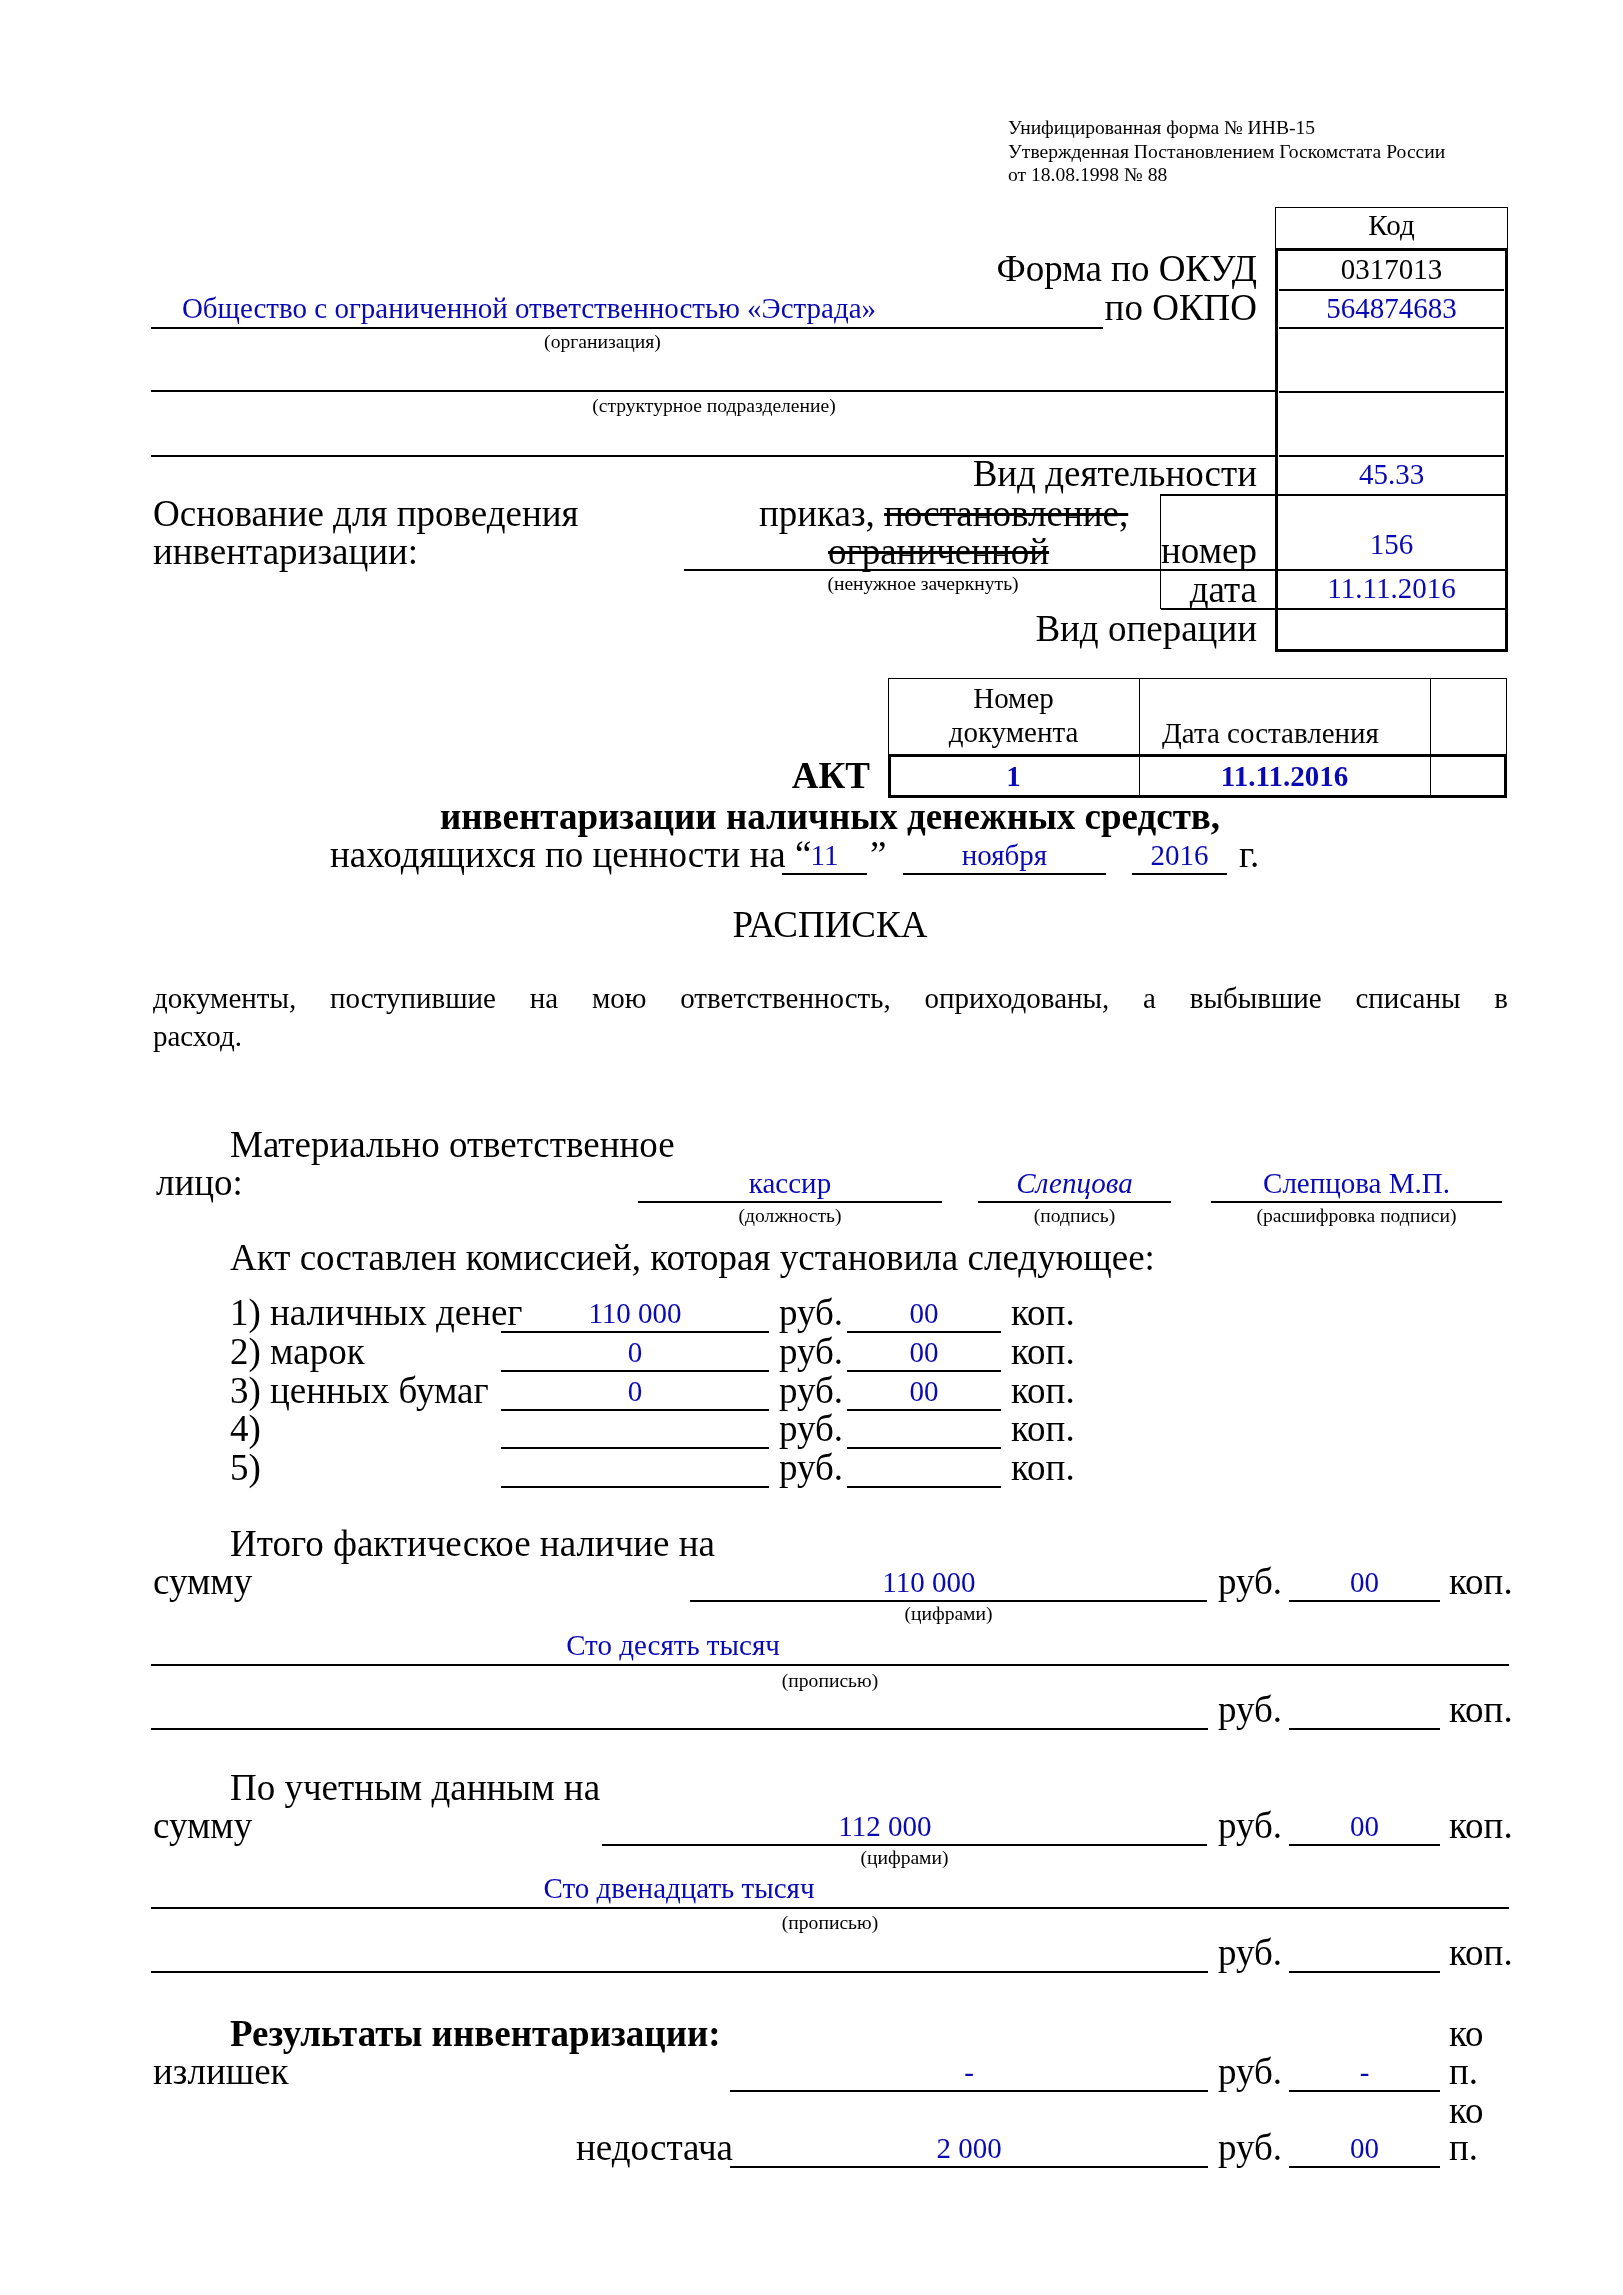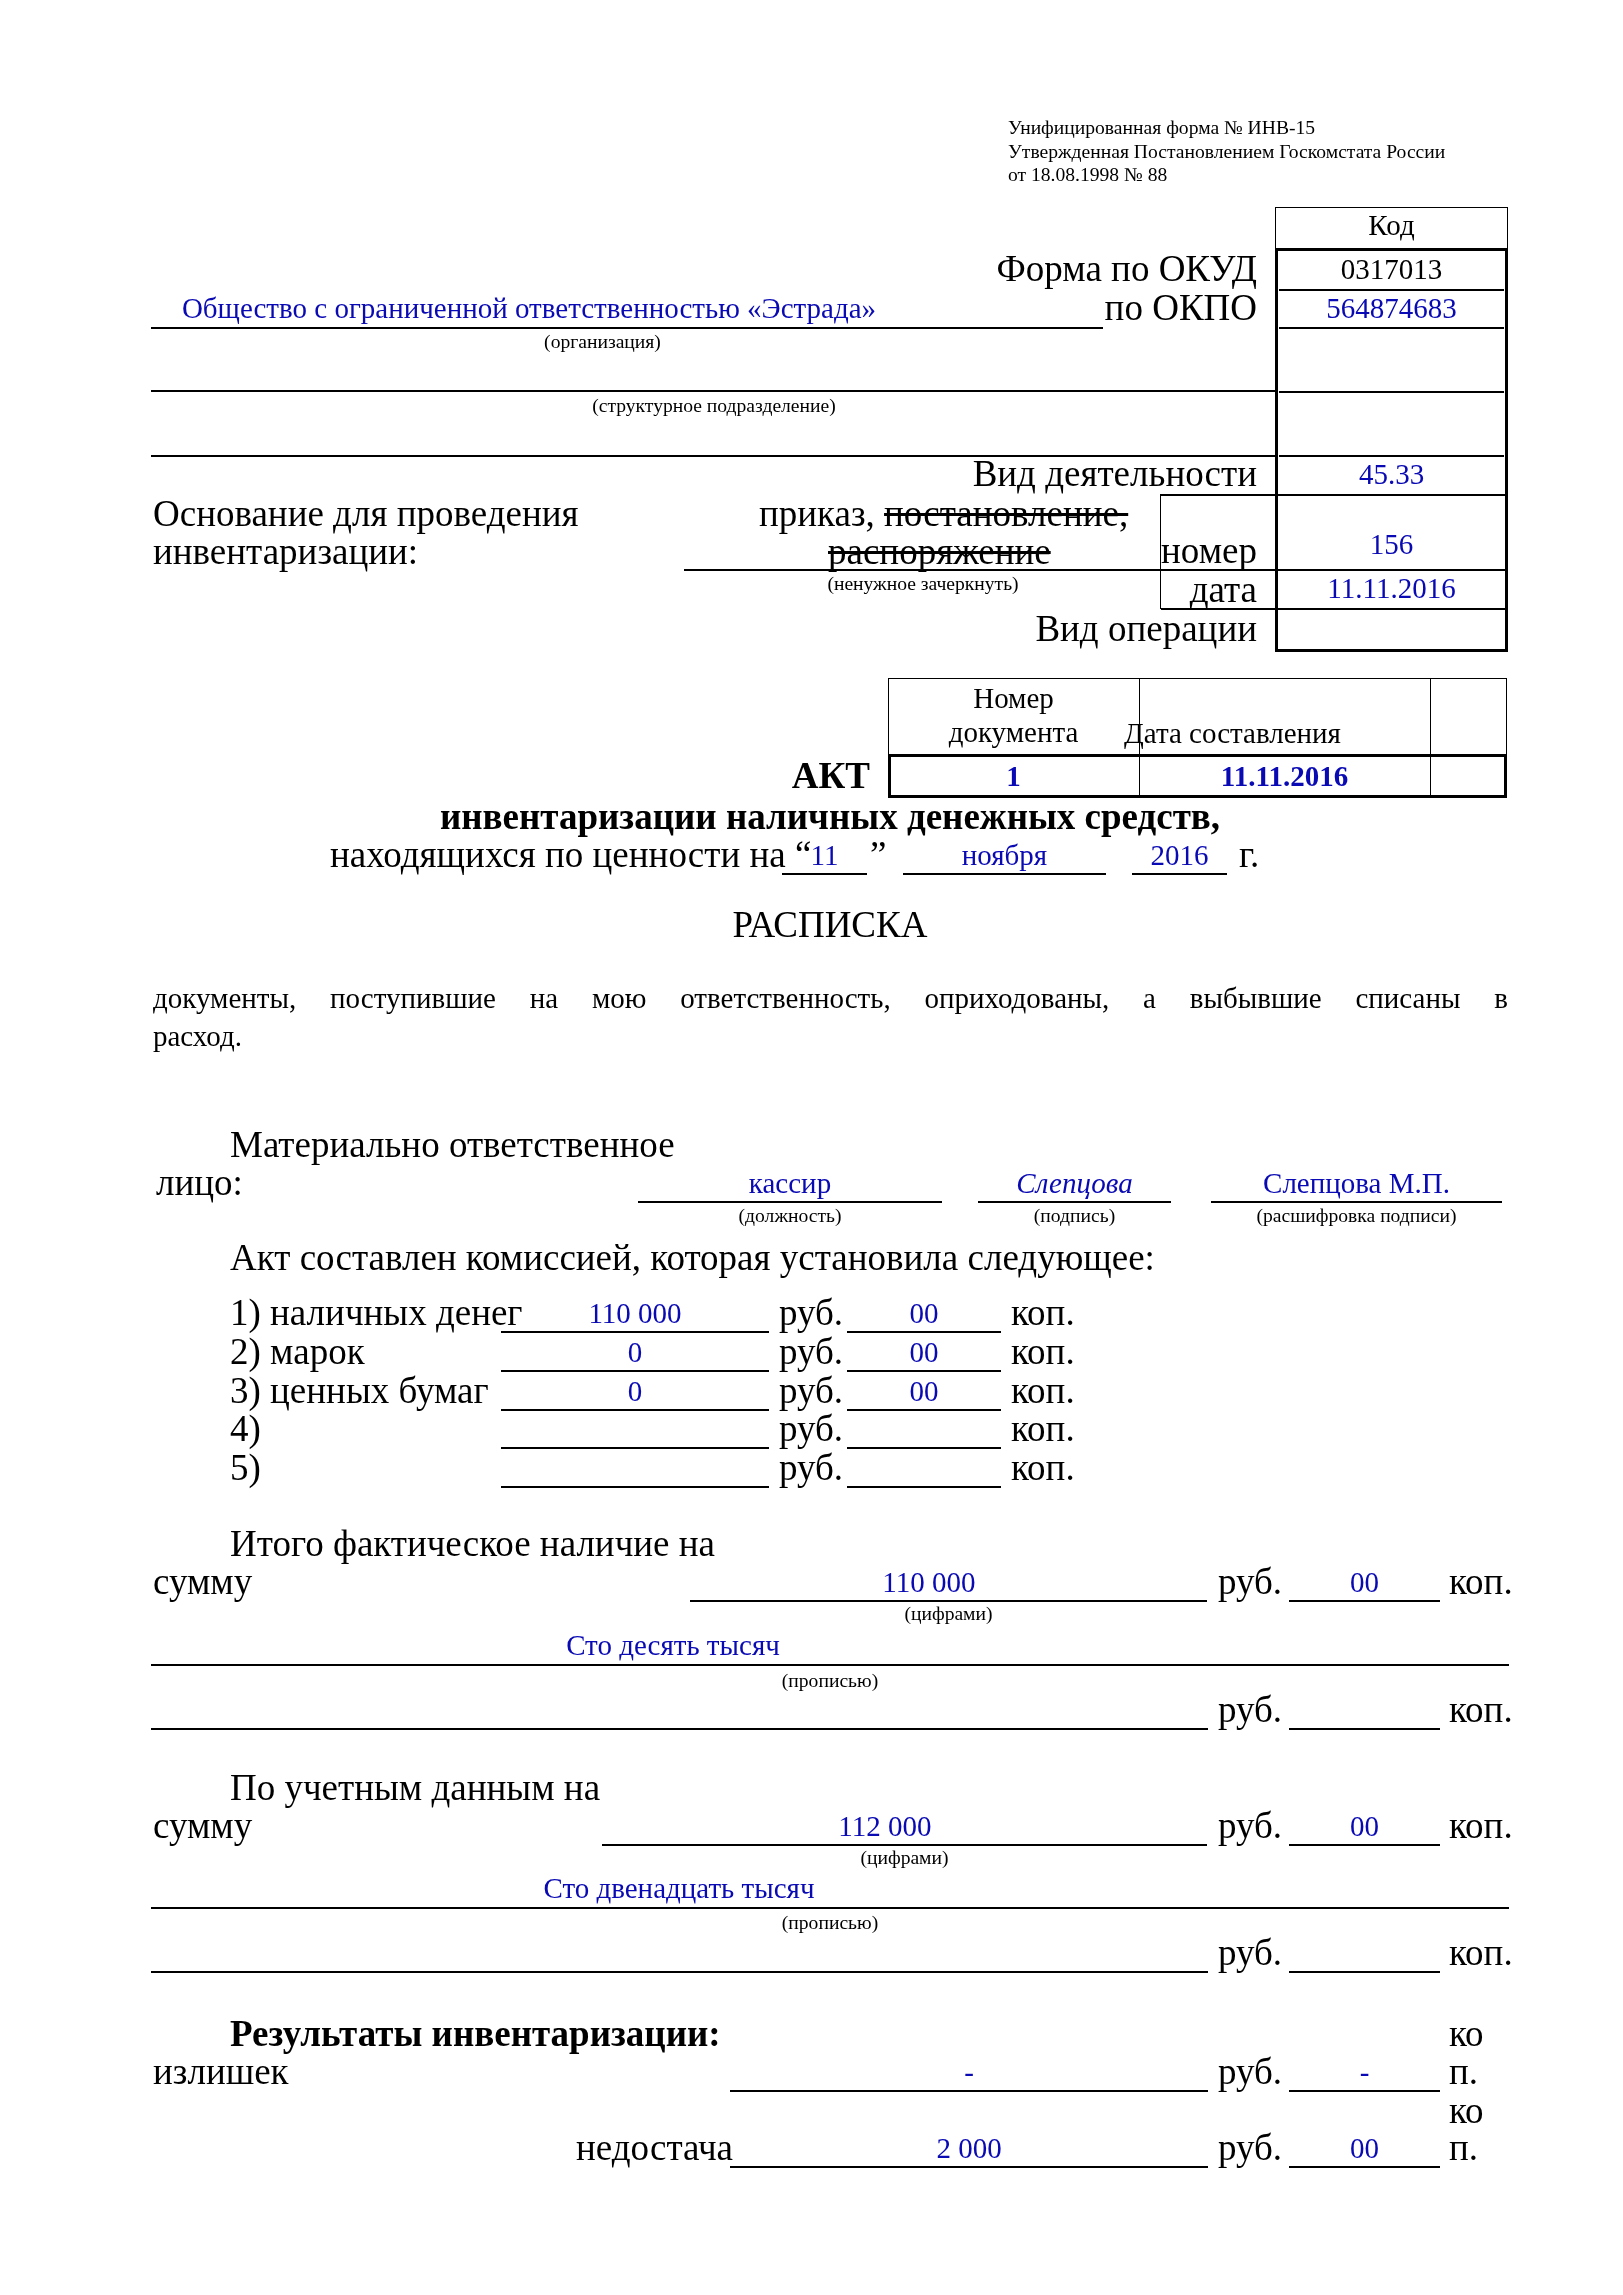--- a/index.html
+++ b/index.html
@@ -82,32 +82,32 @@
 </div>
 <div class="abs small center" style="left:151px;width:1126px;top:395px;">(структурное подразделение)</div>
 <div class="hline" style="left:151px;top:455px;width:1126px;"></div>
 
 <div class="abs t" style="left:153px;top:497px;">Основание для проведения</div>
 <div class="abs t" style="left:153px;top:535px;">инвентаризации:</div>
 <div class="abs t" style="left:759px;top:497px;">
   <span>приказ,</span>
   <span class="strike">постановление,</span>
 </div>
-<div class="abs t strike" style="left:828px;top:535px;">распоряжение</div>
+<div class="abs t strike" style="left:828px;top:535px;">ограниченной</div>
 <div class="abs small center" style="left:684px;width:478px;top:573px;">(ненужное зачеркнуть)</div>
 
 <div>
   <div class="abs" style="left:888px;top:678px;width:619px;height:77px;box-sizing:border-box;border:1.3px solid #000;border-bottom:none;"></div>
   <div class="abs" style="left:1139px;top:678px;height:118px;border-left:1.3px solid #000;"></div>
   <div class="abs" style="left:1430px;top:678px;height:118px;border-left:1.3px solid #000;"></div>
   <div class="cell" style="left:888px;top:681px;width:251px;height:72px;">
     <div>Номер</div>
     <div>документа</div>
   </div>
-  <div class="cell" style="left:1087px;top:716px;width:291px;">Дата составления</div>
+  <div class="cell" style="left:1125px;top:716px;width:291px;">Дата составления</div>
   <div class="abs" style="left:888px;top:754px;width:619px;height:44px;box-sizing:border-box;border:3.9px solid #000;"></div>
   <div class="cell blue bold" style="left: 888px; top: 759px; width: 251px; color: rgb(10, 10, 180);">1</div>
   <div class="cell blue bold" style="left: 1139px; top: 759px; width: 291px; color: rgb(10, 10, 180);">11.11.2016</div>
   <div class="abs t bold right" style="right:753px;top:759px;">АКТ</div>
 </div>
 
 <div class="abs t bold center" style="left:151px;width:1358px;top:800px;">инвентаризации наличных денежных средств,</div>
 <div class="abs t" style="left:330px;top:838px;">
   <span>находящихся по ценности на “</span>
 </div>

